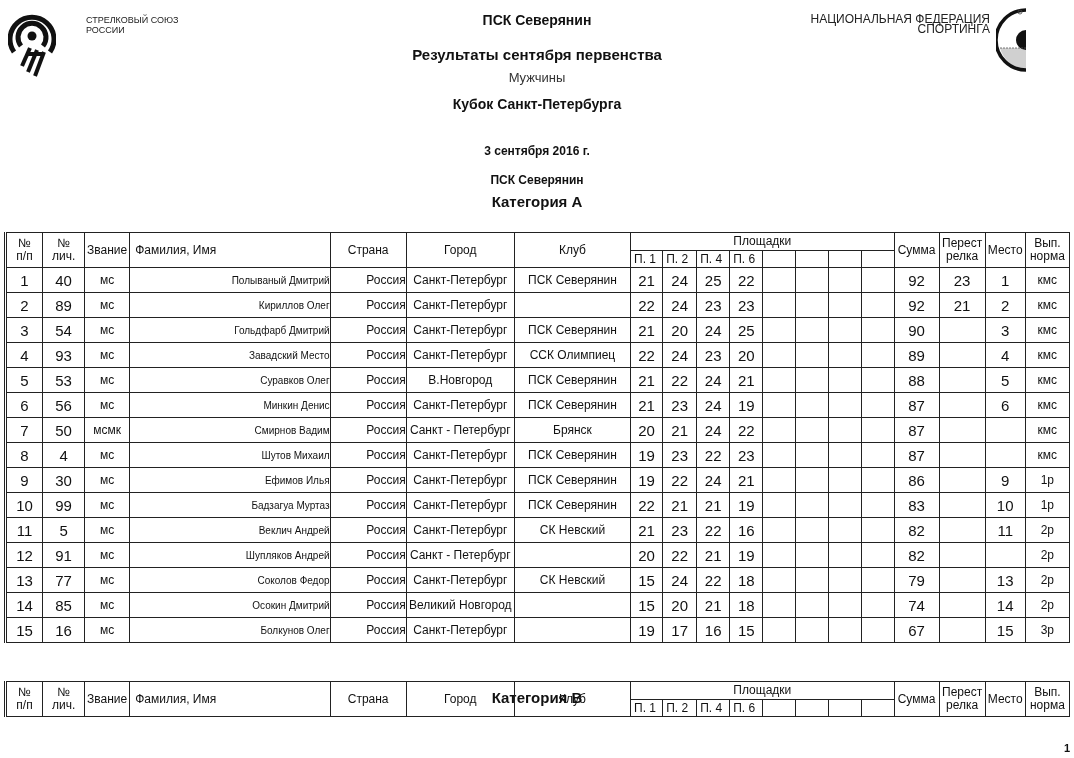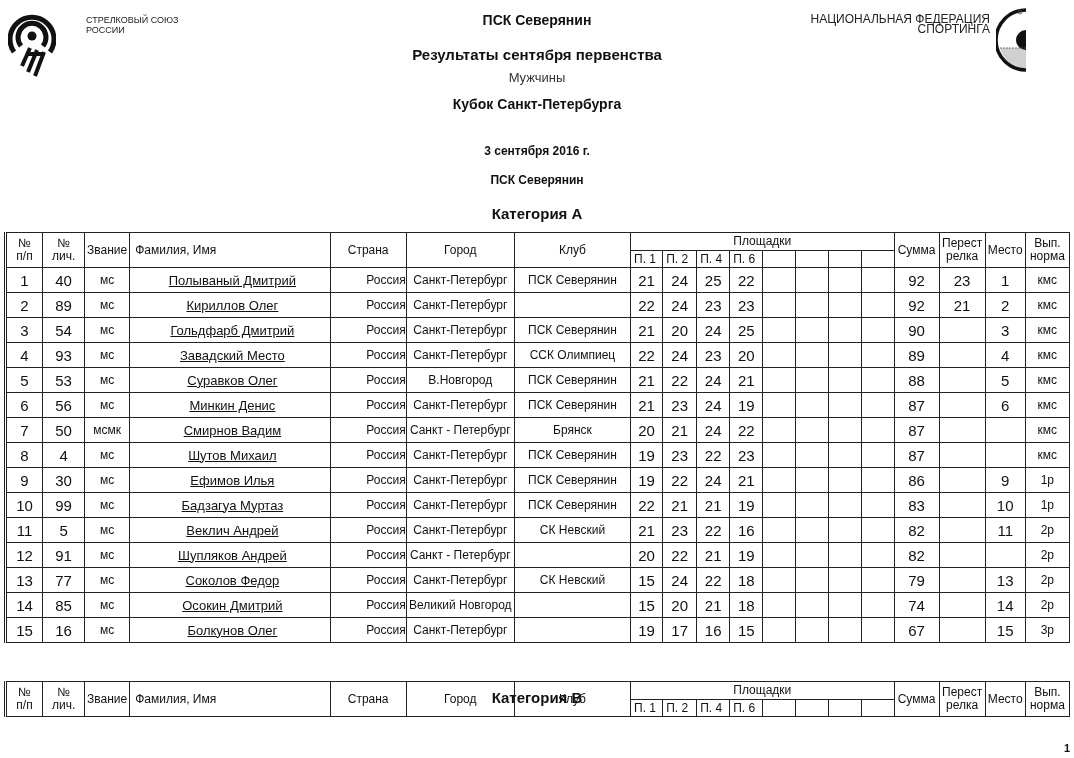--- a/index.html
+++ b/index.html
@@ -13,37 +13,37 @@
     .logo-right { position: absolute; left: 996px; top: 4px; width: 30px; height: 72px; overflow: hidden; }
 
     .title { position: absolute; left: 0; width: 1074px; text-align: center; }
     .t1 { top: 12px; font-size: 14px; font-weight: bold; }
     .t2 { top: 46px; font-size: 15px; font-weight: bold; }
     .t3 { top: 70px; font-size: 13px; color: #333; }
     .t4 { top: 96px; font-size: 14px; font-weight: bold; }
     .t5 { top: 144px; font-size: 12px; font-weight: bold; }
     .t6 { top: 173px; font-size: 12px; font-weight: bold; }
     .cat { font-size: 15px; font-weight: bold; }
-    .catA { top: 205px; }
+    .catA { top: 193px; }
     .catB { top: 654px; margin-top: 35px; }
 
     table.res {
       position: absolute; left: 4px; border-collapse: collapse; table-layout: fixed;
       width: 1066px; border-left: 3px double #222;
     }
     table.res td, table.res th {
       border: 1px solid #222; padding: 0; text-align: center; vertical-align: middle;
       overflow: hidden; white-space: nowrap; font-weight: normal;
     }
     table.res thead th { font-size: 12px; line-height: 13px; }
     table.res thead th.sub { font-size: 12px; height: 16px; text-align: left; padding-left: 3px; }
     table.res thead th.pl { height: 17px; }
     table.res tbody td { height: 24px; font-size: 15px; }
     table.res tbody td.sm { font-size: 12px; margin-top: 42px; }
-    table.res tbody td.name { text-align: center; padding-left: 5px; font-size: 13px; text-decoration: underline; }
+    table.res tbody td.name { text-align: right; padding-left: 5px; font-size: 10px; }
     table.res tbody td.city { font-size: 12px; }
     table.res tbody td.club { font-size: 12px; }
     table.res tbody td.country { font-size: 12px; text-align: right; }
     .h-name { text-align: left !important; padding-left: 5px !important; }
     #tableA { top: 232px; }
     #tableB { top: 681px; }
     .page-num { position: absolute; right: 4px; top: 742px; font-size: 11px; font-weight: bold; }
   </style>
 </head>
 <body>

